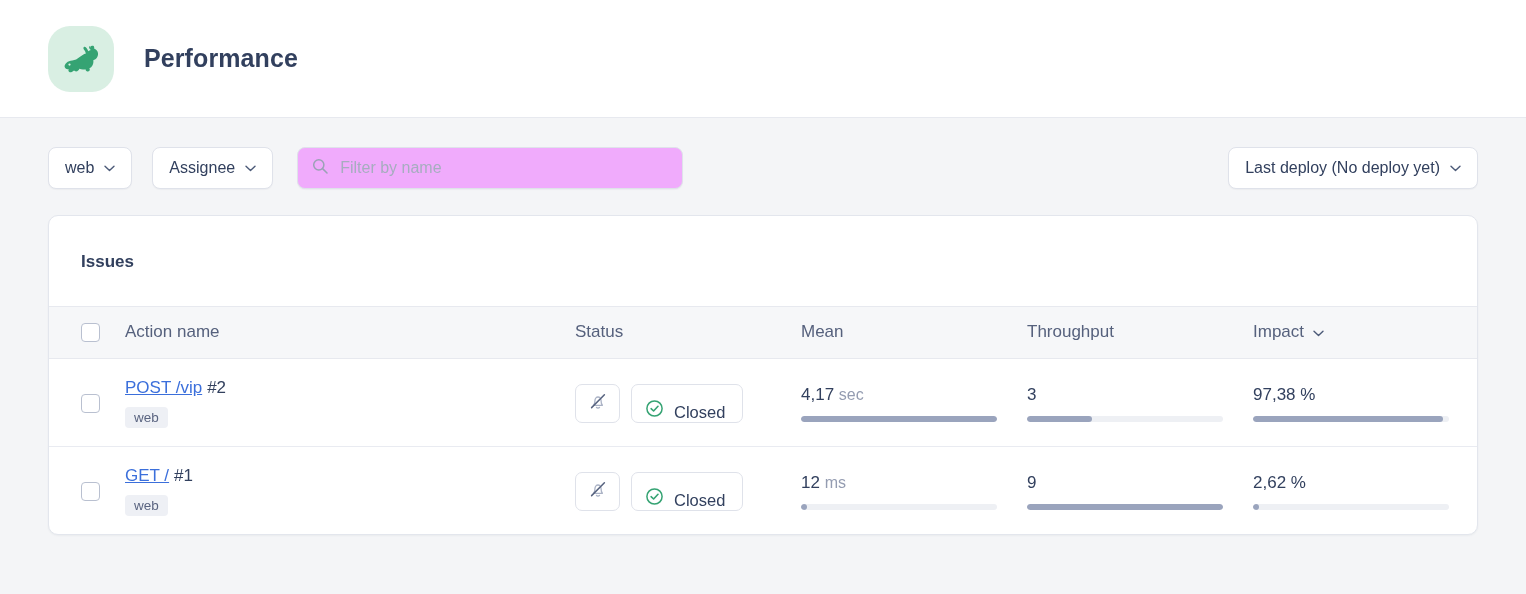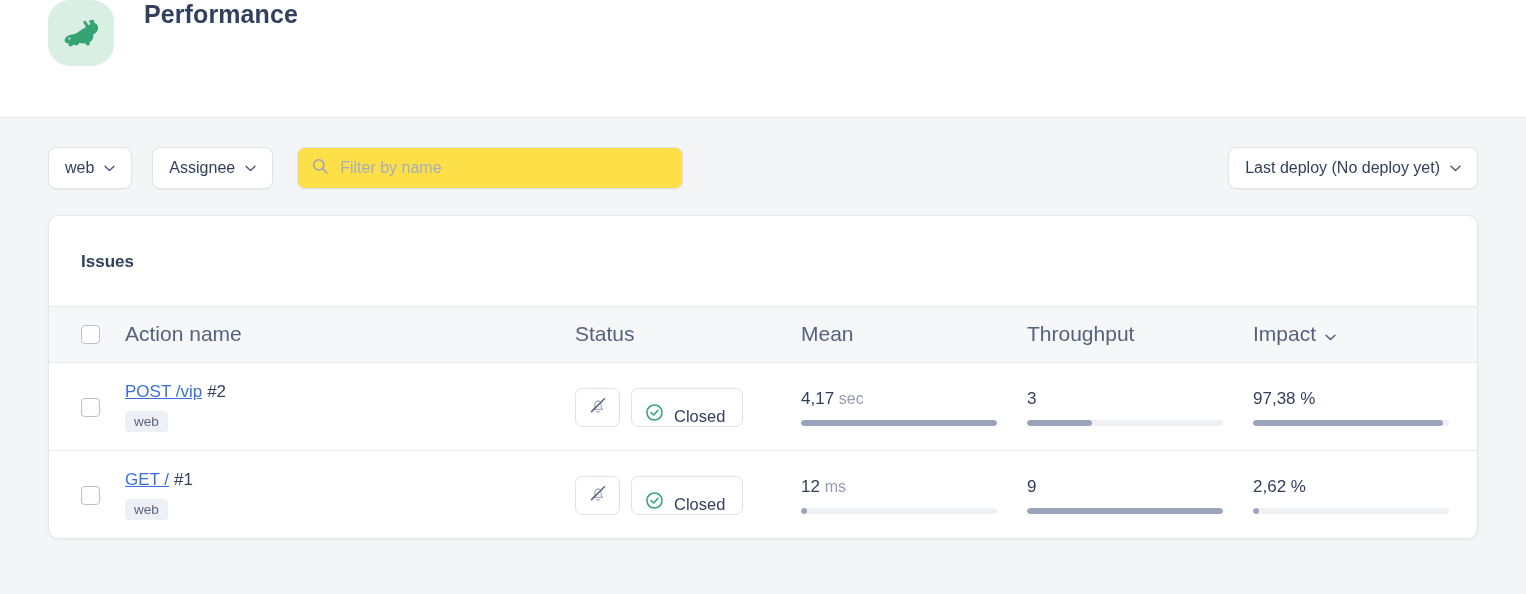--- a/index.html
+++ b/index.html
@@ -12,20 +12,21 @@
     color: #2b3a55;
     overflow: hidden;
   }
 
   
   .app-header {
     height: 118px;
     background: #ffffff;
     border-bottom: 1px solid #e7e9ef;
     display: flex;
+    align-items: center;
     padding-left: 48px;
   }
   .app-icon {
     width: 66px;
     height: 66px;
     background: #d9efe3;
     border-radius: 22px;
     display: flex;
     align-items: center;
     justify-content: center;
@@ -58,21 +59,21 @@
     font-size: 16px;
     color: #32405e;
     white-space: nowrap;
     box-shadow: 0 1px 1px rgba(40,50,80,.04);
   }
   .pill .caret { margin-left: 10px; display: inline-flex; }
 
   .search-box {
     height: 42px;
     width: 386px;
-    background: #fde047;
+    background: #f0abfc;
     border: 1px solid #dfe2ea;
     border-radius: 8px;
     display: flex;
     align-items: center;
     padding: 0 14px;
     margin-left: 4px;
     box-shadow: 0 1px 1px rgba(40,50,80,.04);
   }
   .search-box input {
     border: 0;
@@ -103,21 +104,21 @@
     color: #32405e;
     padding: 36px 0 34px 32px;
   }
 
   table { width: 100%; border-collapse: collapse; table-layout: fixed; }
 
   thead tr { background: #f6f7f9; }
   thead th {
     text-align: left;
     font-weight: normal;
-    font-size: 21px;
+    font-size: 17px;
     color: #56617d;
     padding: 15px 0 16px 0;
     border-top: 1px solid #e7e9ef;
     border-bottom: 1px solid #e7e9ef;
   }
   th.c-check, td.c-check { width: 76px; padding-left: 32px !important; }
   th.c-action, td.c-action { width: 450px; }
   th.c-status, td.c-status { width: 226px; }
   th.c-mean,   td.c-mean   { width: 226px; }
   th.c-thr,    td.c-thr    { width: 226px; }

